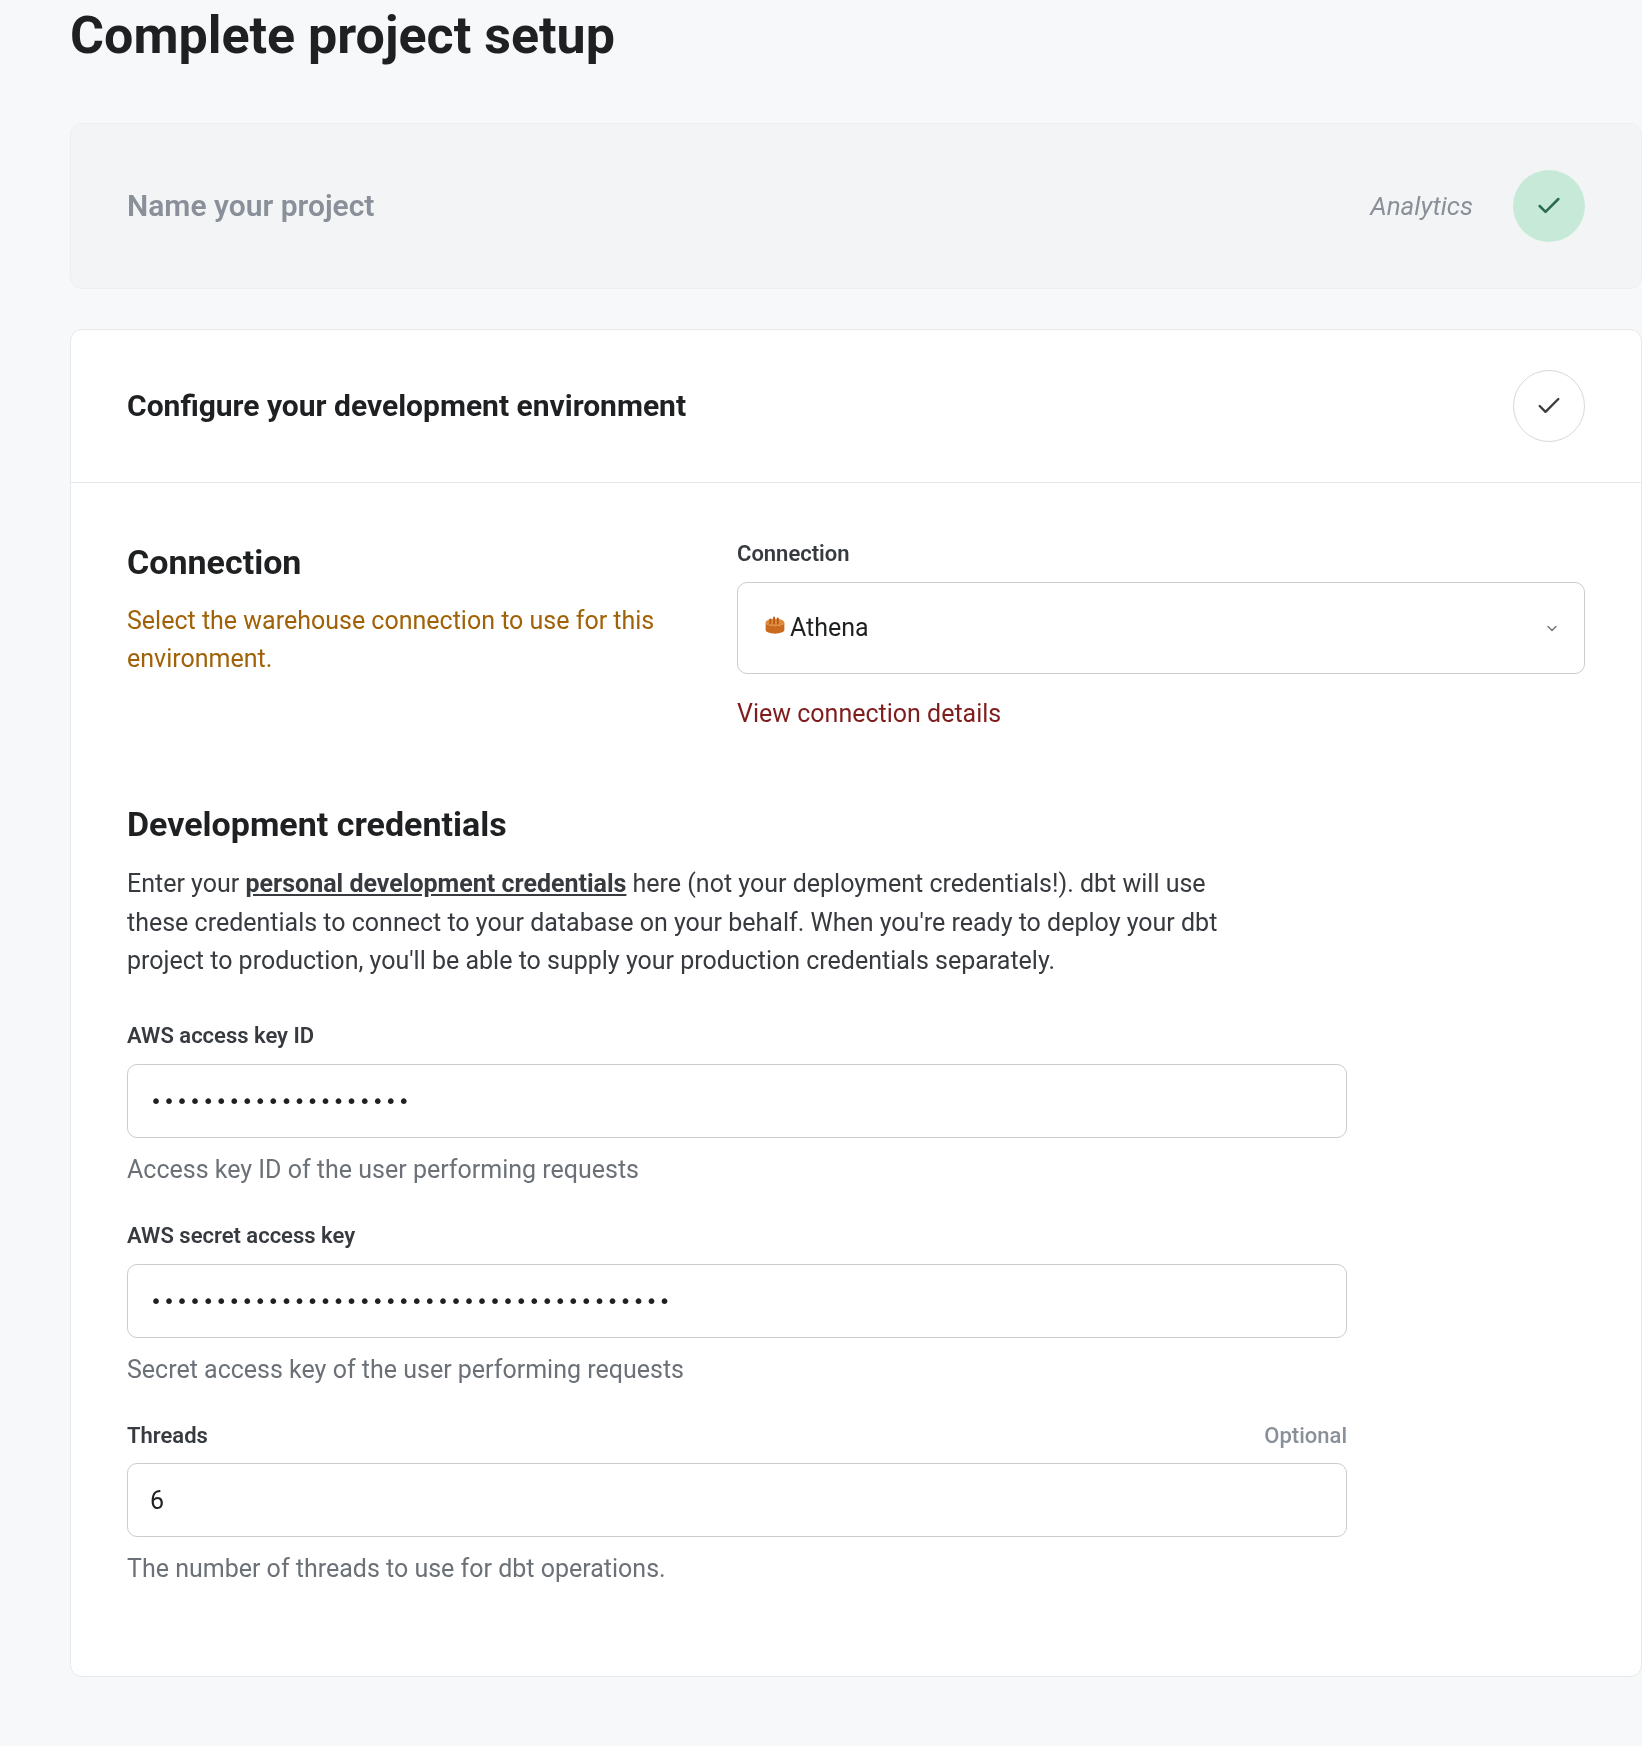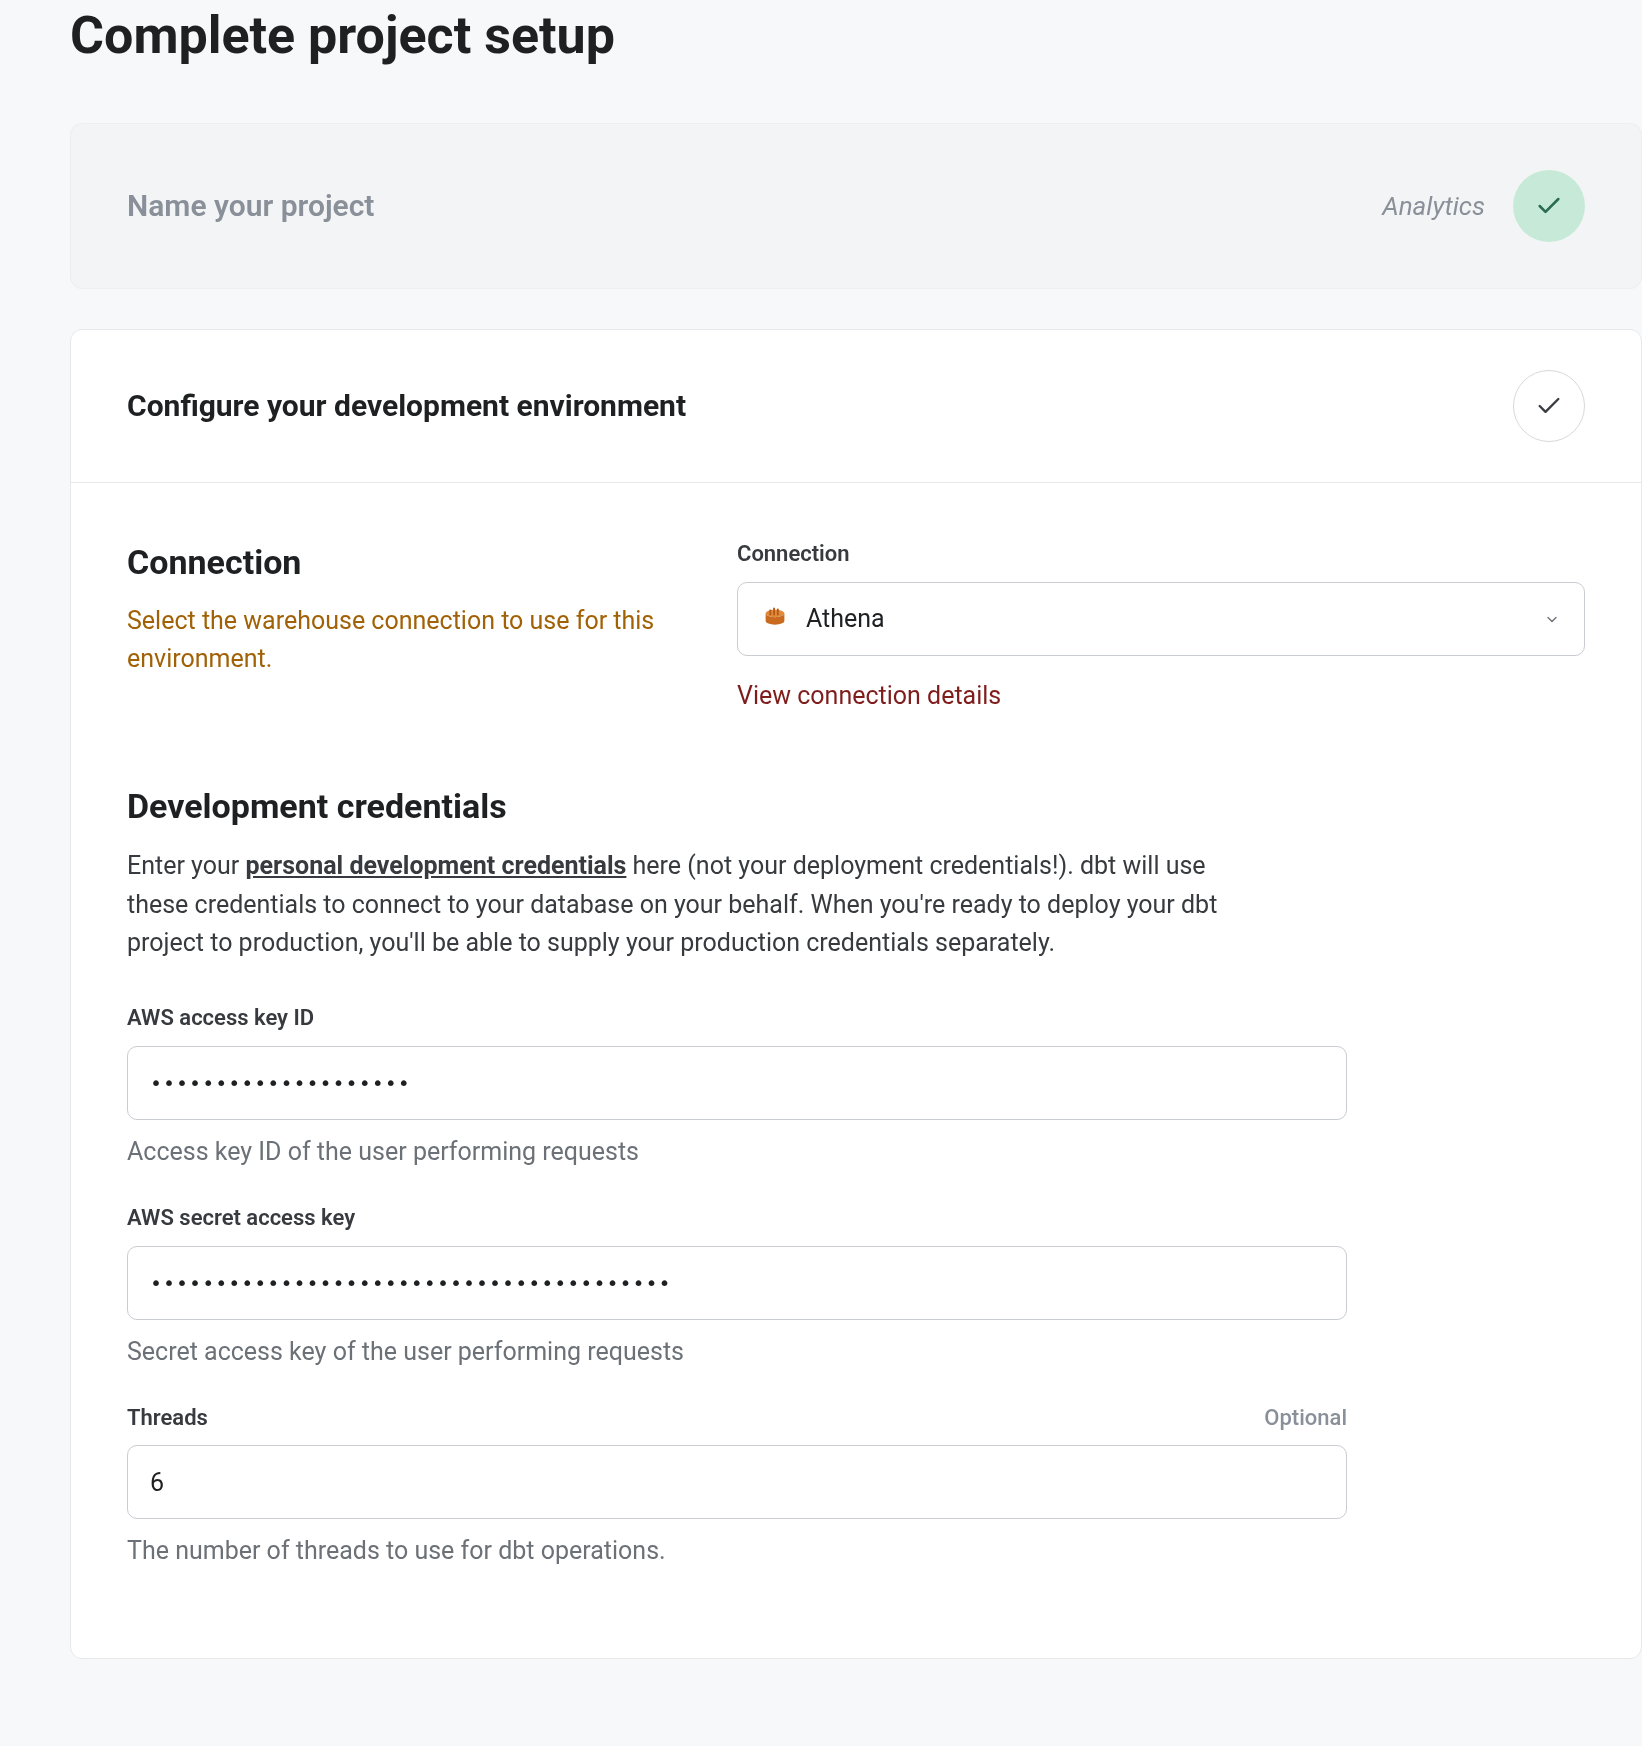--- a/index.html
+++ b/index.html
@@ -38,21 +38,21 @@
   .panel.completed .panel-header { padding: 46px 56px; }
   .panel-heading {
     font-size: 30px;
     font-weight: 700;
     color: #1e2022;
   }
   .panel.completed .panel-heading { color: #8a9099; font-weight: 600; }
   .panel-header-right {
     display: flex;
     align-items: center;
-    gap: 28px;
+    gap: 40px;
   }
   .project-name-value {
     color: #8a9099;
     font-style: italic;
     font-size: 26px;
   }
   .check-badge {
     width: 72px;
     height: 72px;
     border-radius: 50%;
@@ -94,25 +94,24 @@
   .select-box, .text-input {
     width: 100%;
     border: 1.5px solid #c9ccd0;
     border-radius: 10px;
     background: #fff;
     font-size: 25px;
     color: #1e2022;
     font-family: inherit;
   }
   .select-box {
-    height: 74px;
+    height: 92px;
     display: flex;
     align-items: center;
     padding: 0 22px;
-    gap: 16px;
     cursor: pointer;
     position: relative;
   }
   .select-box .chev {
     position: absolute;
     right: 24px;
     top: 50%;
     transform: translateY(-50%);
     color: #6b7177;
   }

